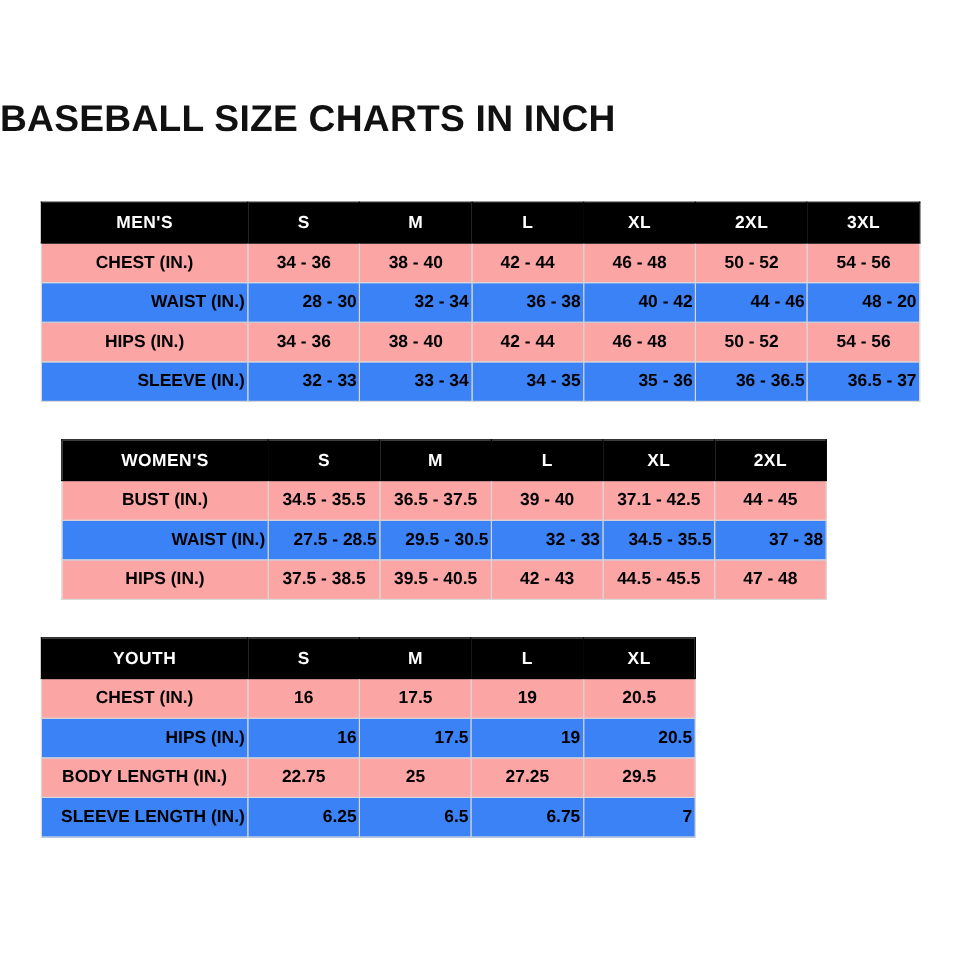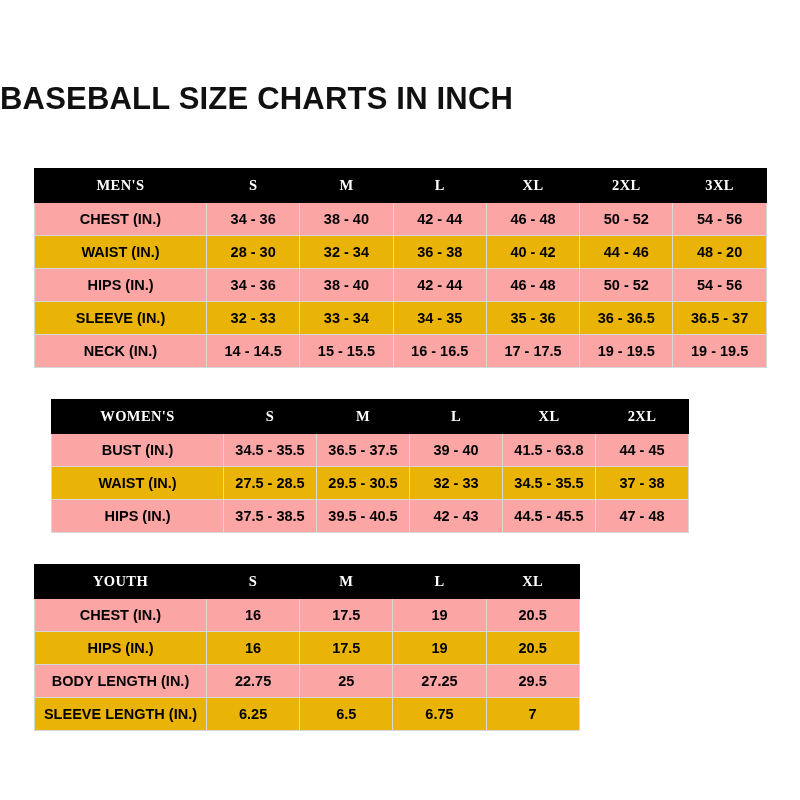--- a/index.html
+++ b/index.html
@@ -50,27 +50,27 @@
     white-space: nowrap;
     color: #000000;
   }
   thead th {
     background: #000000;
     color: #ffffff;
     font-size: 14.5px;
     letter-spacing: 0.4px;
     border: 1px solid #000000;
     height: 34px;
-    font-family: Liberation Serif, serif;
   }
   tbody tr.odd td {
     background: #fca5a5;
   }
   tbody tr.even td {
-    background: #eab308;
+    background: #3b82f6;
+    text-align: right;
   }
   td.rowlabel {
     text-align: center;
   }
   
   #mens-table { width: 732px; margin-bottom: 31px; }
   #mens-table col.c0 { width: 172px; }
   #mens-table col.cx { width: 93.3px; }
 
   
@@ -143,29 +143,20 @@
         </tr>
         <tr class="even">
           <td class="rowlabel">SLEEVE (IN.)</td>
           <td>32 - 33</td>
           <td>33 - 34</td>
           <td>34 - 35</td>
           <td>35 - 36</td>
           <td>36 - 36.5</td>
           <td>36.5 - 37</td>
         </tr>
-        <tr class="odd">
-          <td class="rowlabel">NECK (IN.)</td>
-          <td>14 - 14.5</td>
-          <td>15 - 15.5</td>
-          <td>16 - 16.5</td>
-          <td>17 - 17.5</td>
-          <td>19 - 19.5</td>
-          <td>19 - 19.5</td>
-        </tr>
       </tbody>
     </table>
 
     <table id="womens-table">
       <colgroup>
         <col class="c0">
           <col class="cx">
           <col class="cx">
           <col class="cx">
           <col class="cx">
@@ -180,21 +171,21 @@
           <th>XL</th>
           <th>2XL</th>
         </tr>
       </thead>
       <tbody>
         <tr class="odd">
           <td class="rowlabel">BUST (IN.)</td>
           <td>34.5 - 35.5</td>
           <td>36.5 - 37.5</td>
           <td>39 - 40</td>
-          <td>41.5 - 63.8</td>
+          <td>37.1 - 42.5</td>
           <td>44 - 45</td>
         </tr>
         <tr class="even">
           <td class="rowlabel">WAIST (IN.)</td>
           <td>27.5 - 28.5</td>
           <td>29.5 - 30.5</td>
           <td>32 - 33</td>
           <td>34.5 - 35.5</td>
           <td>37 - 38</td>
         </tr>

